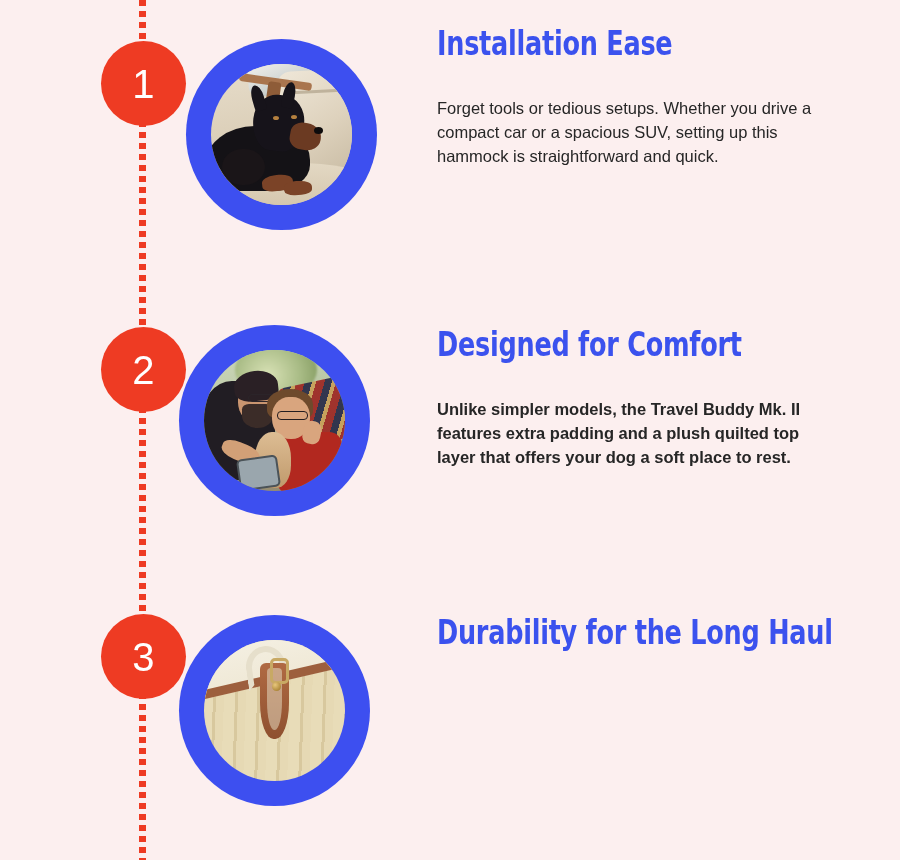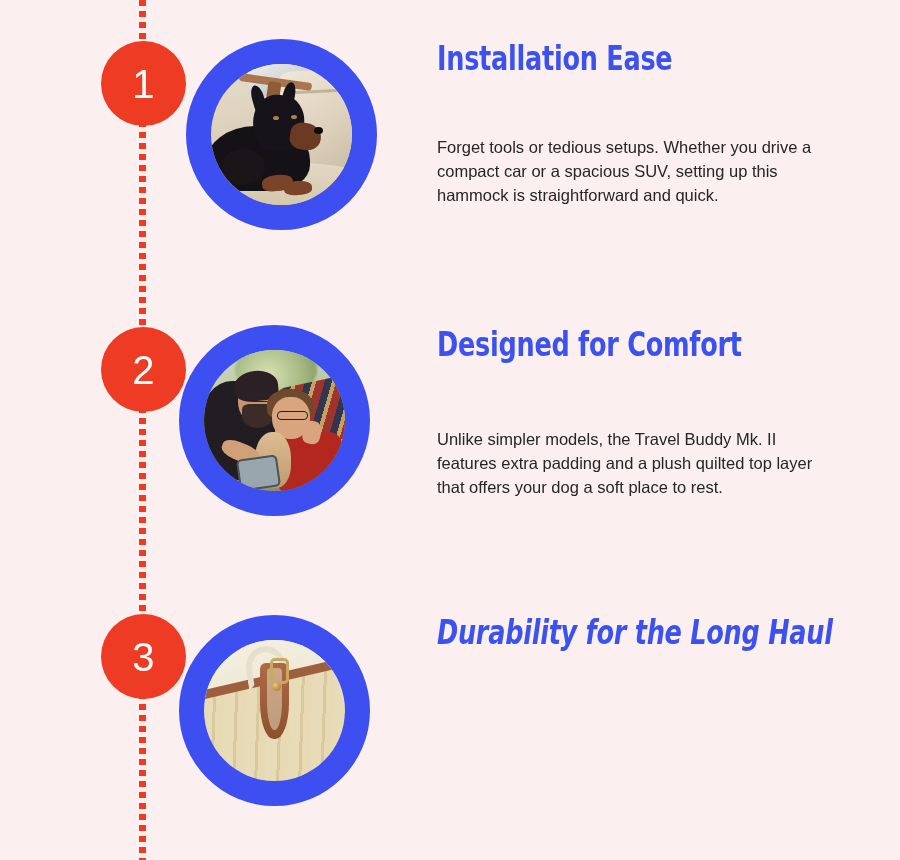--- a/index.html
+++ b/index.html
@@ -353,23 +353,23 @@
     border-radius: 50% 50% 0 0;
     transform: rotate(-8deg);
   }
 
   
   .text-col {
     position: absolute;
     left: 437px;
     width: 400px;
   }
-  #step-1 .text-col { top: 42px; }
+  #step-1 .text-col { top: 27px; }
   #step-2 .text-col { top: 42px; }
-  #step-3 .text-col { top: 42px; font-style: italic; }
+  #step-3 .text-col { top: 42px; }
 
   .step-title {
     margin: 0;
     color: #3b52ee;
     font-family: "Liberation Sans Narrow", "DejaVu Sans Condensed", "Liberation Sans", sans-serif;
     font-size: 33px;
     font-weight: 700;
     letter-spacing: -0.3px;
     line-height: 1.05;
     transform: scaleX(0.86);
@@ -378,22 +378,22 @@
   }
   .step-body {
     margin: 0;
     color: #262626;
     font-family: "Liberation Sans", sans-serif;
     font-size: 16.5px;
     font-weight: 400;
     line-height: 24px;
     width: 392px;
   }
-  #step-1 .step-body { margin-top: 58px; }
-  #step-2 .step-body { margin-top: 64px; }
+  #step-1 .step-body { margin-top: 34px; }
+  #step-2 .step-body { margin-top: 34px; font-weight: bold; }
   #step-3 .step-body { margin-top: 58px; }
 </style>
 </head>
 <body>
 
 <div class="timeline-line"></div>
 
 <section class="step" id="step-1">
 
   <div class="badge">

